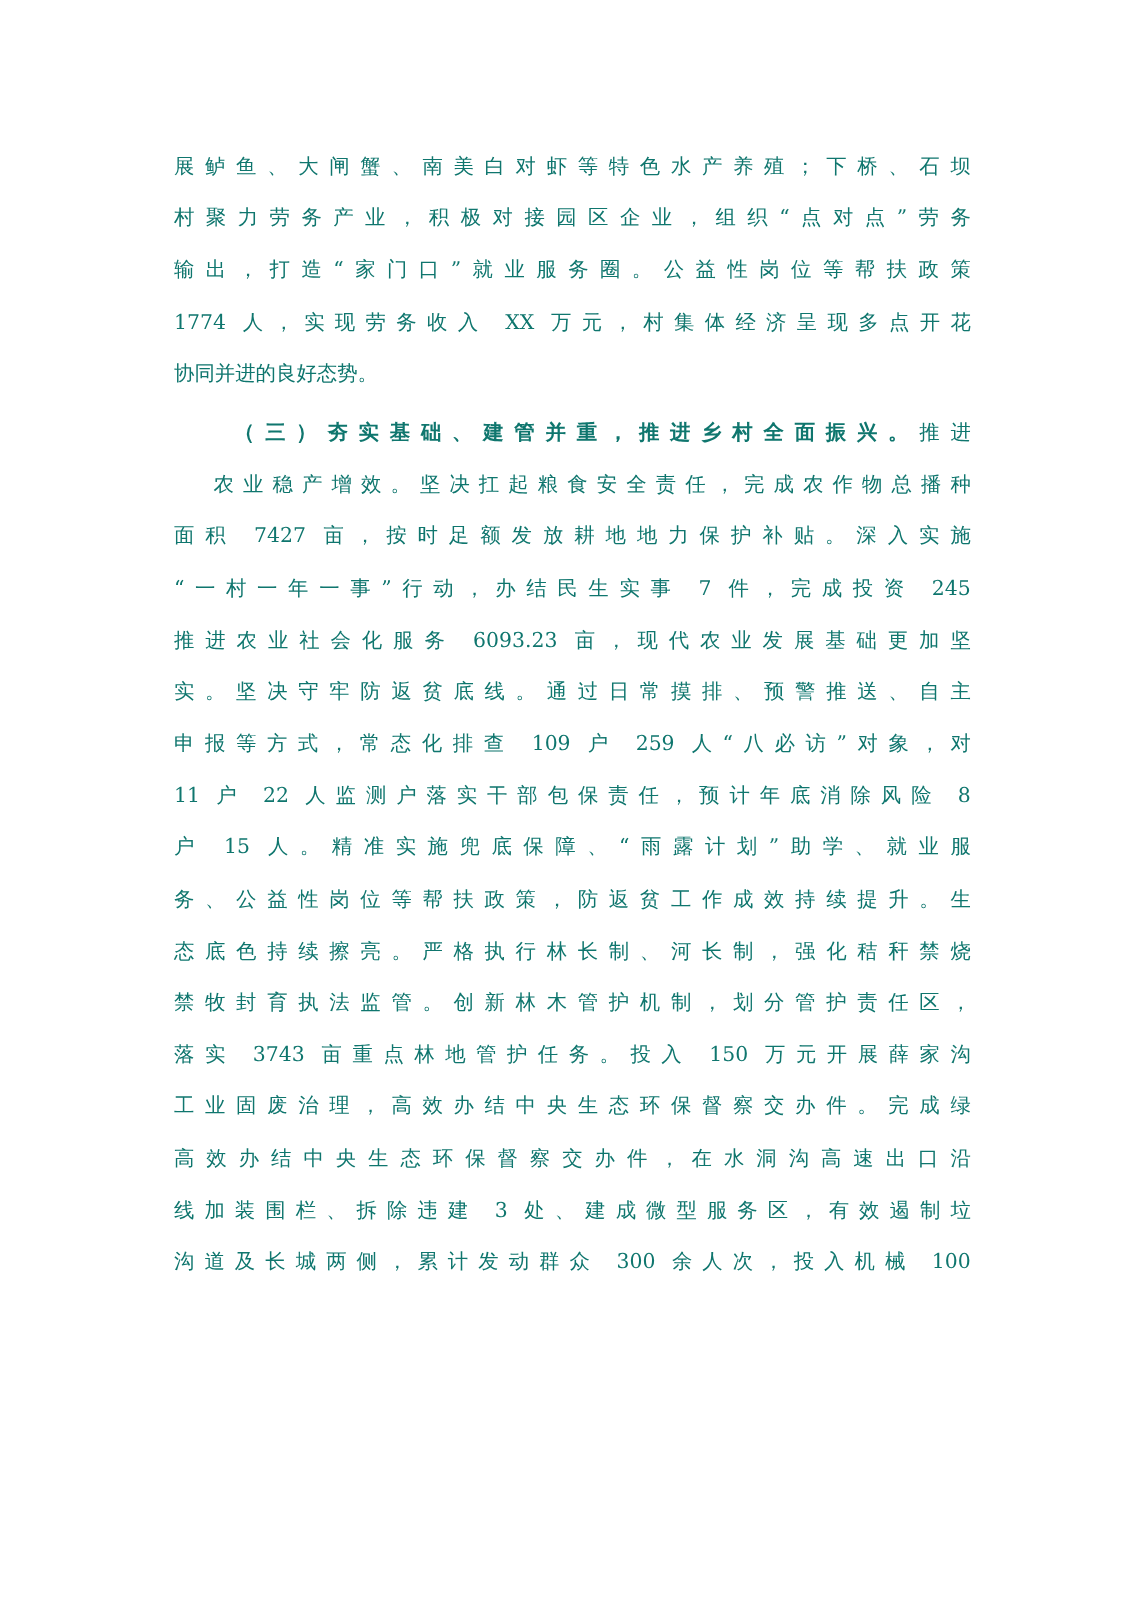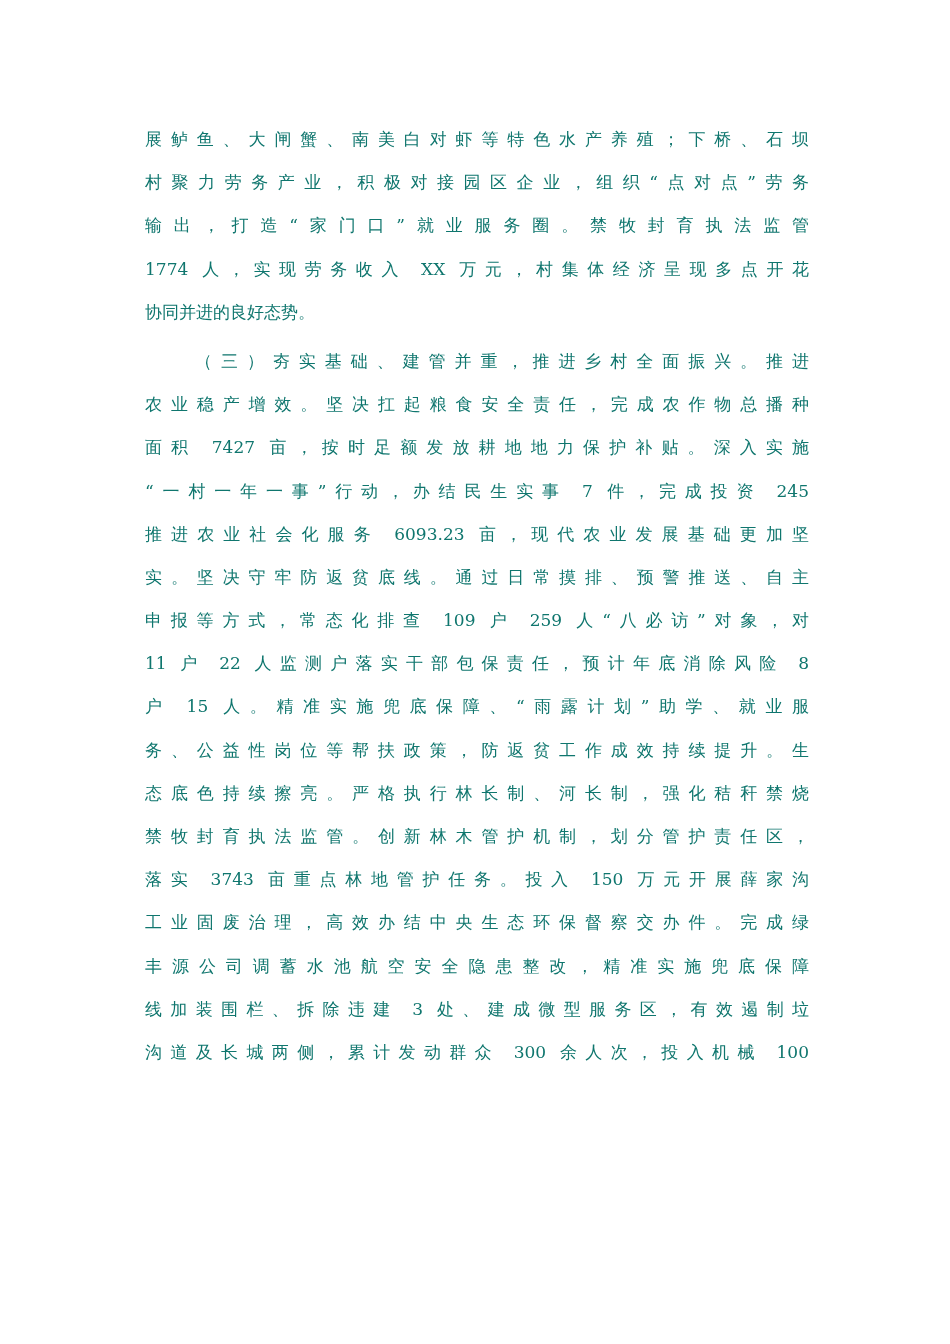--- a/index.html
+++ b/index.html
@@ -41,36 +41,37 @@
     .line.last {
       text-align-last: left;
     }
     .line.indent {
       padding-left: 50px;
     }
     .para-gap {
       height: 6px;
     }
     .bold {
-      font-weight: normal;
+      font-weight: bold;
     }
     .num {
       font-family: "Liberation Sans", "DejaVu Sans", sans-serif;
+      margin-left: 33px;
     }
   </style>
 </head>
 <body>
 
 <div class="page">
   <div class="text-block">
 
     <div>
       <div class="line">展鲈鱼、大闸蟹、南美白对虾等特色水产养殖；下桥、石坝</div>
       <div class="line">村聚力劳务产业，积极对接园区企业，组织“点对点”劳务</div>
-      <div class="line">输出，打造“家门口”就业服务圈。禁牧封育执法监管</div>
+      <div class="line">输出，打造“家门口”就业服务圈。公益性岗位等帮扶政策</div>
       <div class="line">1774 人，实现劳务收入 XX 万元，村集体经济呈现多点开花</div>
       <div class="line last">协同并进的良好态势。</div>
     </div>
 
     <div class="para-gap"></div>
 
     <div>
       <div class="line indent"><span class="bold">（三）夯实基础、建管并重，推进乡村全面振兴。</span><span>推进</span></div>
       <div class="line num" style="font-family: 'DejaVu Serif', 'Liberation Serif', serif;">农业稳产增效。坚决扛起粮食安全责任，完成农作物总播种</div>
       <div class="line">面积 7427 亩，按时足额发放耕地地力保护补贴。深入实施</div>
@@ -78,19 +79,19 @@
       <div class="line">推进农业社会化服务 6093.23 亩，现代农业发展基础更加坚</div>
       <div class="line">实。坚决守牢防返贫底线。通过日常摸排、预警推送、自主</div>
       <div class="line">申报等方式，常态化排查 109 户 259 人“八必访”对象，对</div>
       <div class="line">11 户 22 人监测户落实干部包保责任，预计年底消除风险 8</div>
       <div class="line">户 15 人。精准实施兜底保障、“雨露计划”助学、就业服</div>
       <div class="line">务、公益性岗位等帮扶政策，防返贫工作成效持续提升。生</div>
       <div class="line">态底色持续擦亮。严格执行林长制、河长制，强化秸秆禁烧</div>
       <div class="line">禁牧封育执法监管。创新林木管护机制，划分管护责任区，</div>
       <div class="line">落实 3743 亩重点林地管护任务。投入 150 万元开展薛家沟</div>
       <div class="line">工业固废治理，高效办结中央生态环保督察交办件。完成绿</div>
-      <div class="line">丰源公司调蓄水池航空安全隐患整改，精准实施兜底保障</div>
+      <div class="line">高效办结中央生态环保督察交办件，在水洞沟高速出口沿</div>
       <div class="line">线加装围栏、拆除违建 3 处、建成微型服务区，有效遏制垃</div>
       <div class="line">沟道及长城两侧，累计发动群众 300 余人次，投入机械 100</div>
     </div>
 
   </div>
 </div>
 
 </body></html>

